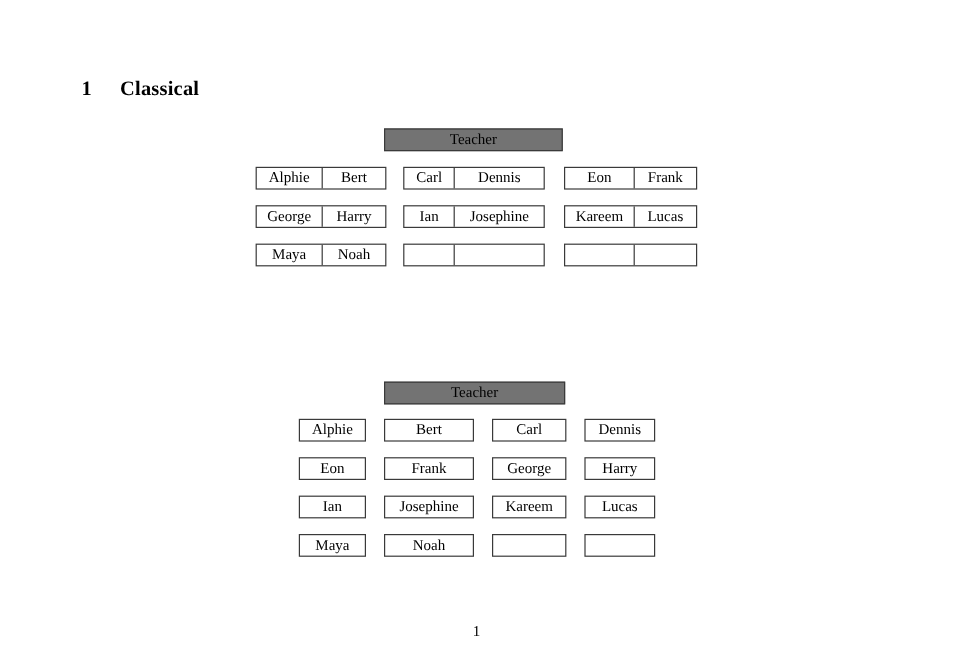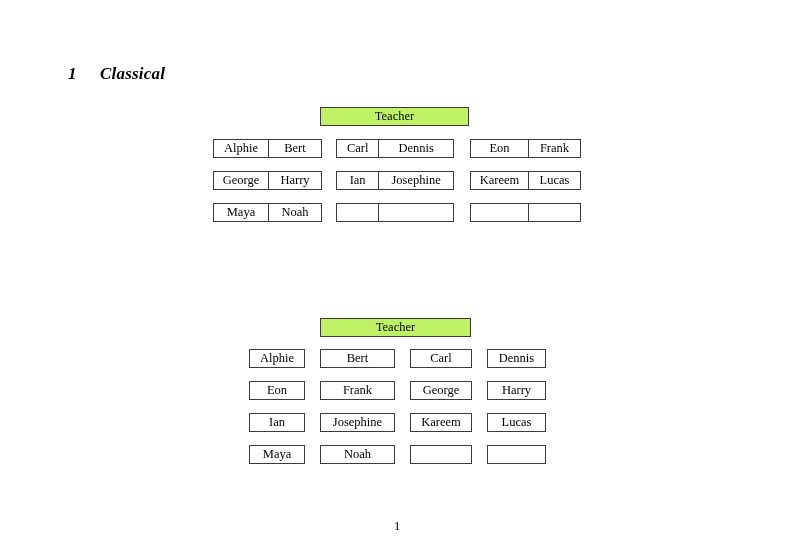--- a/index.html
+++ b/index.html
@@ -22,21 +22,20 @@
     inset: 0;
   }
 
   
   .section-heading {
     position: absolute;
     font-size: 17px;
     font-weight: bold;
     letter-spacing: 0.2px;
     white-space: nowrap;
-    font-style: italic;
   }
   .section-heading .sec-num {
     display: inline-block;
     width: 32px;
   }
 
   #heading-classical   { left: 68px; top: 64px; }
   #heading-distributed { left: 68px; top: 275px; }
 
   
@@ -51,21 +50,21 @@
     font-size: 12.5px;
     white-space: nowrap;
     overflow: hidden;
   }
 
   
   .teacher-box {
     position: absolute;
     box-sizing: border-box;
     border: 1px solid #3a3a3a;
-    background: #bef264;
+    background: #737373;
     height: 19px;
     line-height: 17px;
     text-align: center;
     font-size: 12.5px;
   }
 
   
   .pair-group {
     position: absolute;
     box-sizing: border-box;

